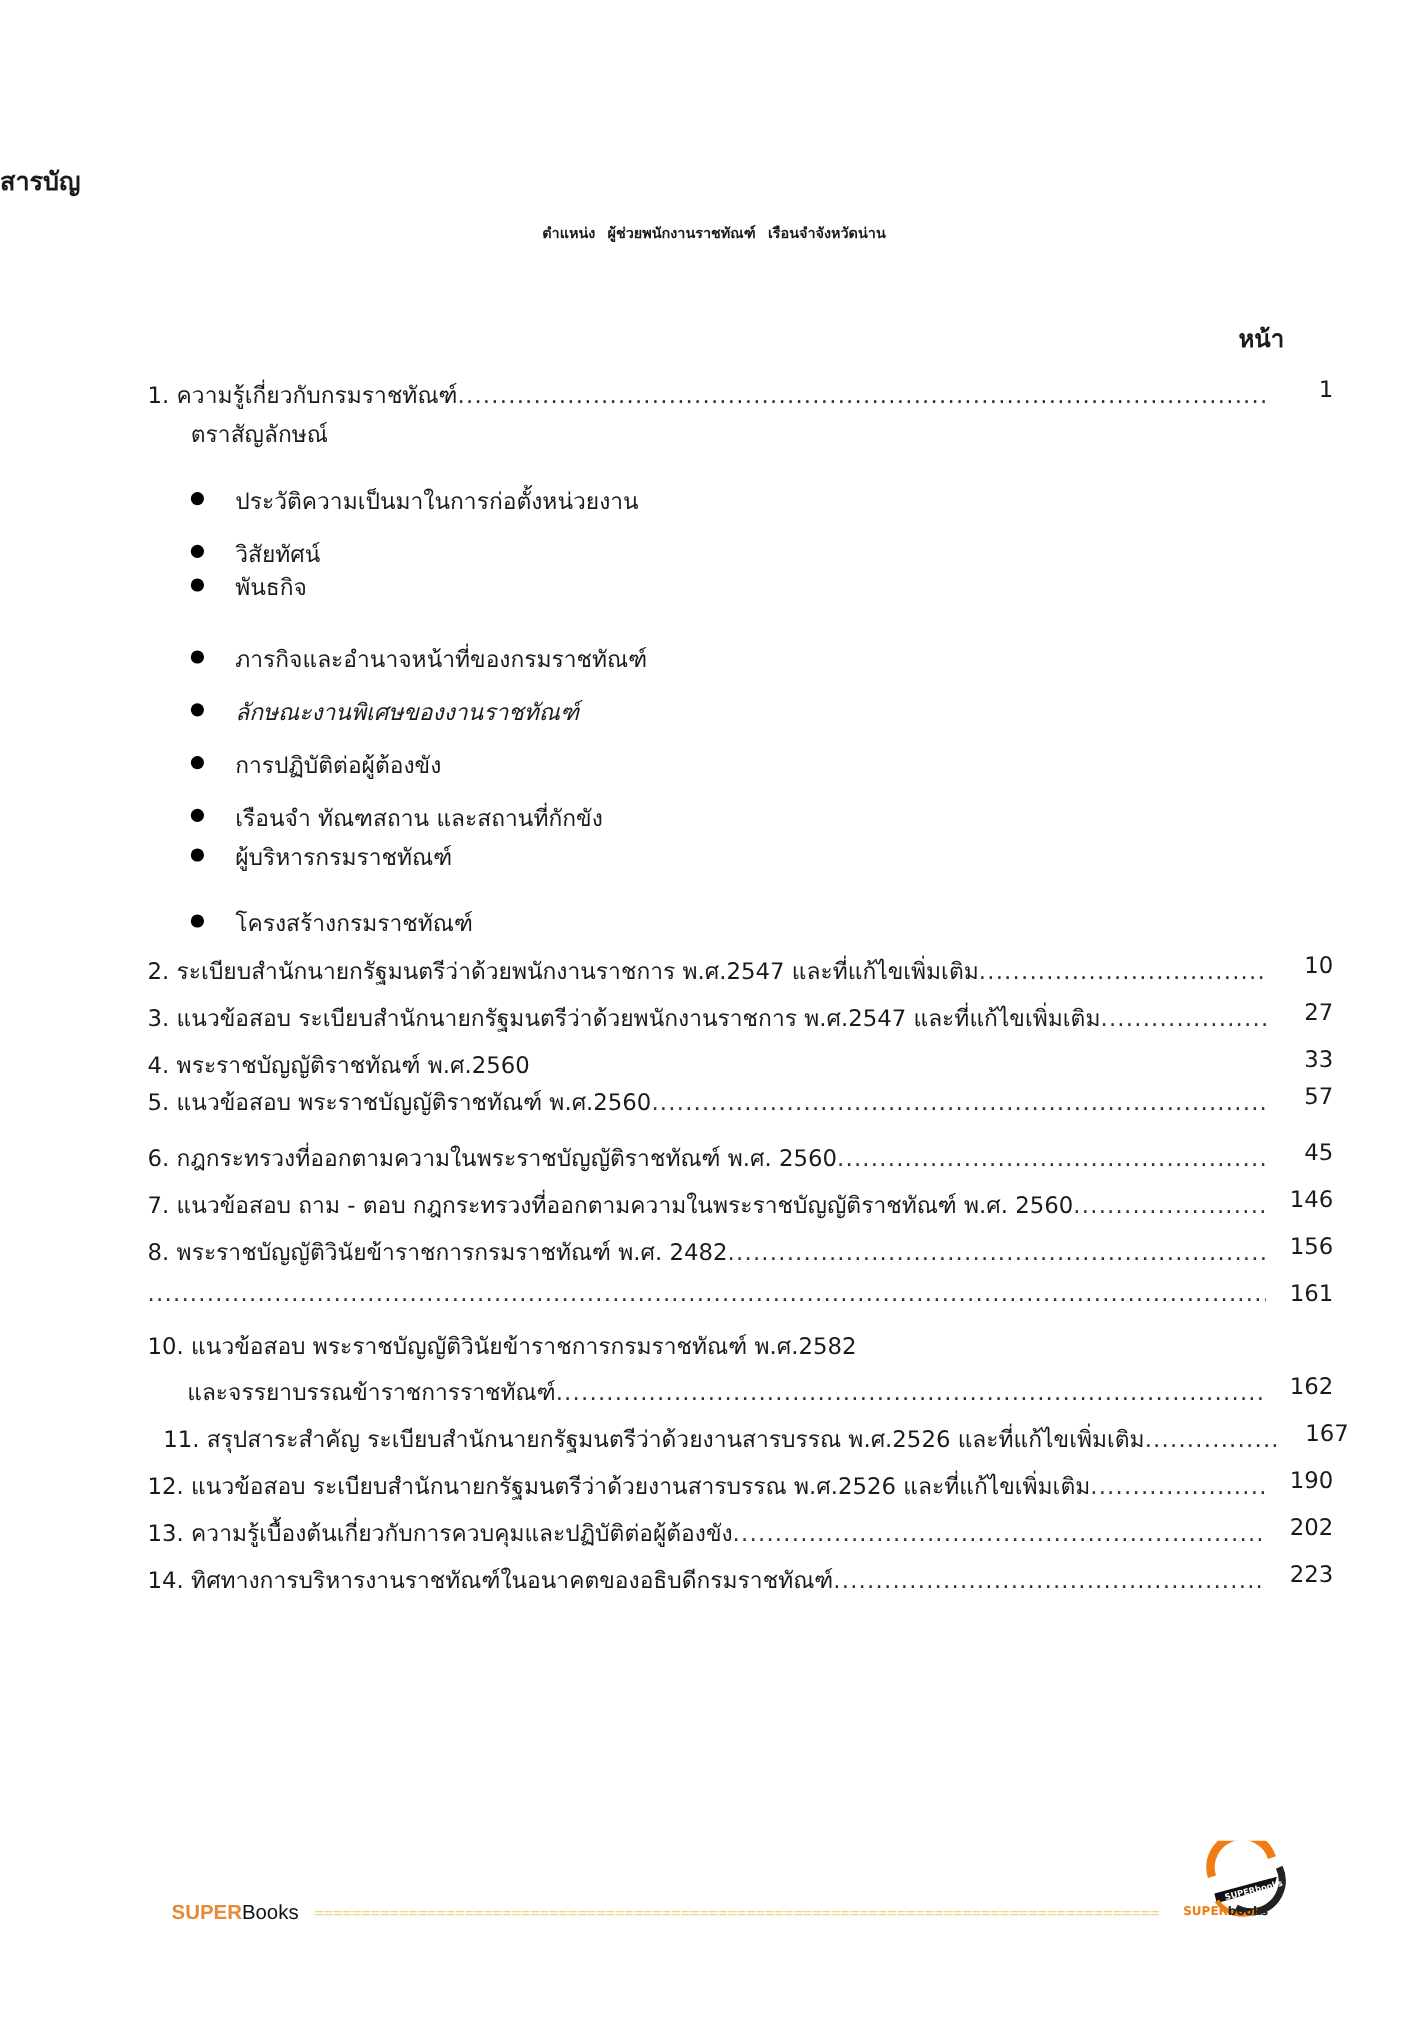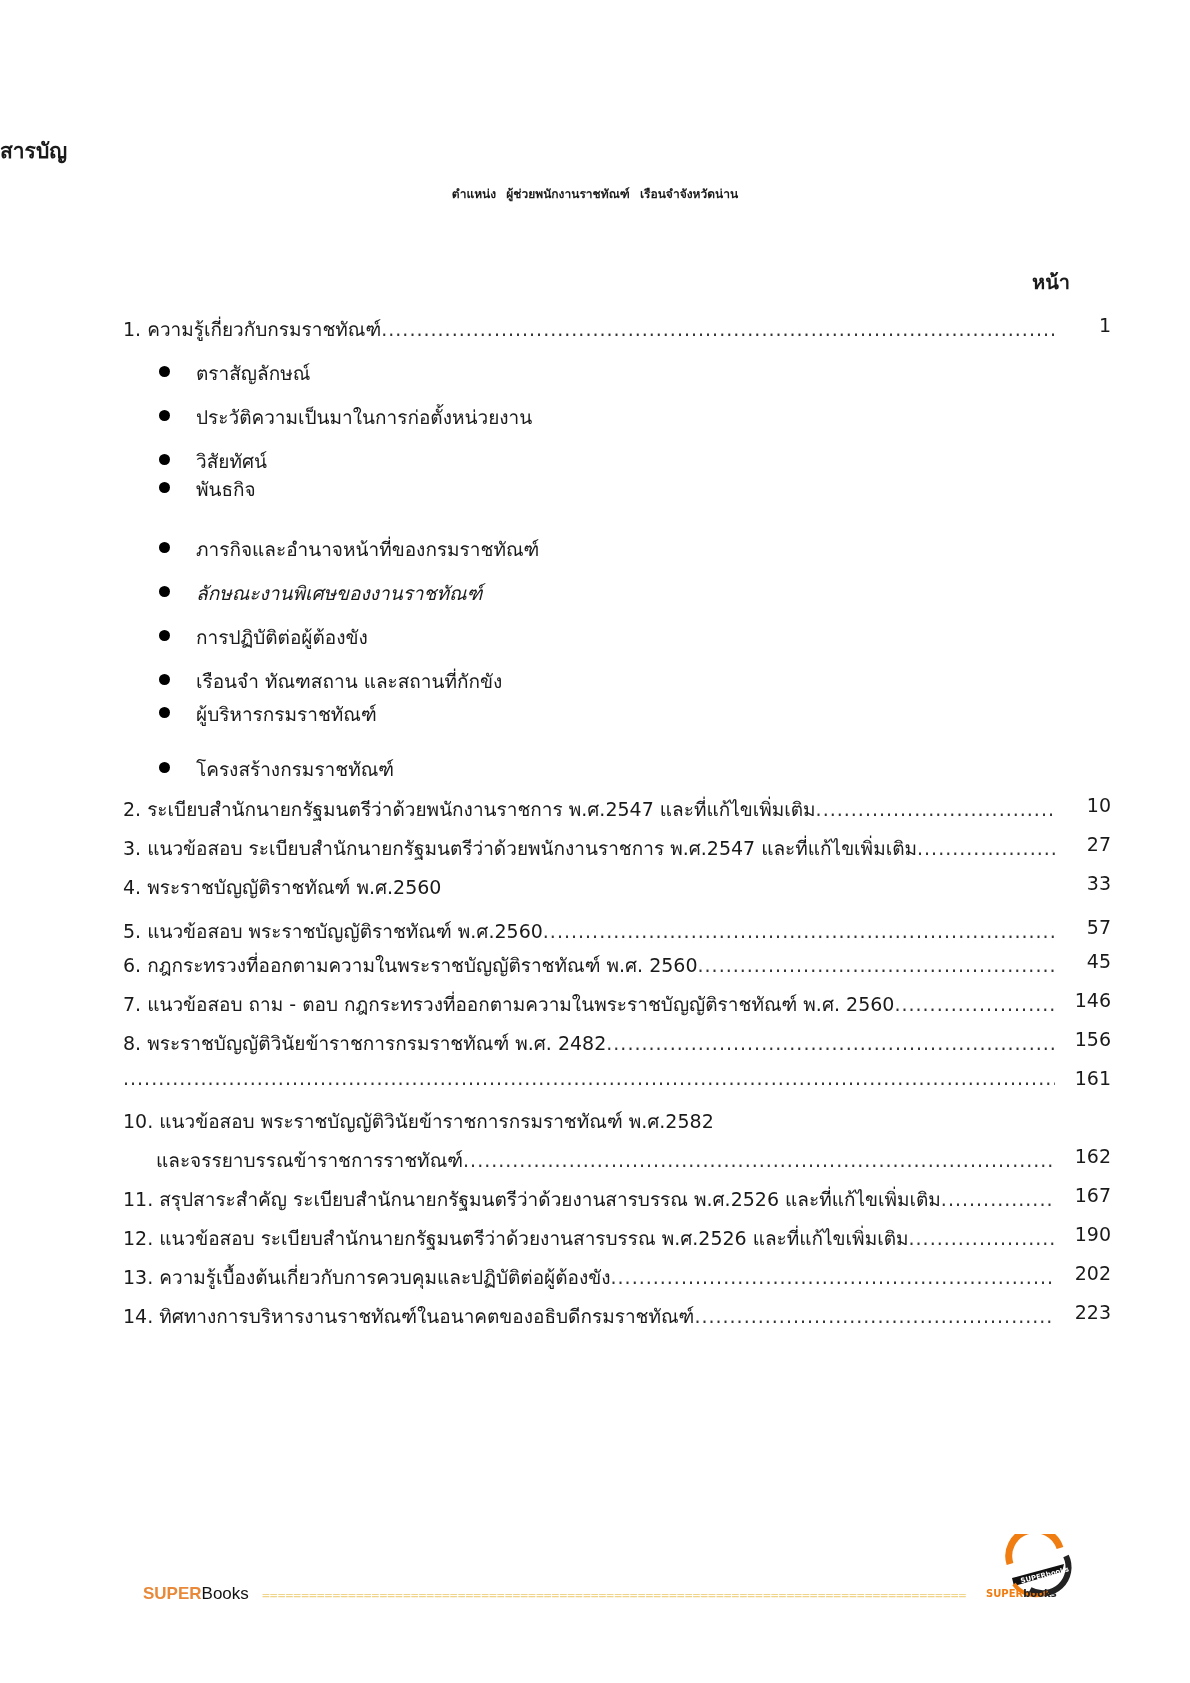--- a/index.html
+++ b/index.html
@@ -69,21 +69,21 @@
 <div class="subtitle">ตำแหน่ง  ผู้ช่วยพนักงานราชทัณฑ์  เรือนจำจังหวัดน่าน</div>
 <div class="page-head">หน้า</div>
 
 <div class="toc">
   <div class="row" style="top:0px;">
     <span class="label">1. ความรู้เกี่ยวกับกรมราชทัณฑ์</span>
     <span class="dots"></span>
     <span class="num">1</span>
   </div>
 
-  <div class="sub" style="top:44px;">
+  <div class="sub" style="top:32px;flex-direction:column;">
       <span class="bullet"></span>
       <span>ตราสัญลักษณ์</span>
     </div>
   <div class="sub" style="top:88px;">
       <span class="bullet"></span>
       <span>ประวัติความเป็นมาในการก่อตั้งหน่วยงาน</span>
     </div>
   <div class="sub" style="top:132px;">
       <span class="bullet"></span>
       <span>วิสัยทัศน์</span>
@@ -125,21 +125,21 @@
   <div class="row" style="top:519px;">
     <span class="label">3. แนวข้อสอบ ระเบียบสำนักนายกรัฐมนตรีว่าด้วยพนักงานราชการ พ.ศ.2547 และที่แก้ไขเพิ่มเติม</span>
     <span class="dots"></span>
     <span class="num">27</span>
   </div>
   <div class="row" style="top:558px;flex-direction:column;">
     <span class="label">4. พระราชบัญญัติราชทัณฑ์ พ.ศ.2560</span>
     <span class="dots"></span>
     <span class="num">33</span>
   </div>
-  <div class="row" style="top:602px;">
+  <div class="row" style="top:589px;">
     <span class="label">5. แนวข้อสอบ พระราชบัญญัติราชทัณฑ์ พ.ศ.2560</span>
     <span class="dots"></span>
     <span class="num">57</span>
   </div>
   <div class="row" style="top:636px;">
     <span class="label">6. กฎกระทรวงที่ออกตามความในพระราชบัญญัติราชทัณฑ์ พ.ศ. 2560</span>
     <span class="dots"></span>
     <span class="num">45</span>
   </div>
   <div class="row" style="top:675px;">
@@ -157,21 +157,21 @@
     <span class="num">161</span>
   </div>
   <div class="row" style="top:792px;">
     <span class="label">10. แนวข้อสอบ พระราชบัญญัติวินัยข้าราชการกรมราชทัณฑ์ พ.ศ.2582</span>
   </div>
   <div class="row indent" style="top:831px;">
     <span class="label">และจรรยาบรรณข้าราชการราชทัณฑ์</span>
     <span class="dots"></span>
     <span class="num">162</span>
   </div>
-  <div class="row" style="top:870px;">
+  <div class="row" style="top:870px;margin-left:13px;">
     <span class="label">11. สรุปสาระสำคัญ ระเบียบสำนักนายกรัฐมนตรีว่าด้วยงานสารบรรณ พ.ศ.2526 และที่แก้ไขเพิ่มเติม</span>
     <span class="dots"></span>
     <span class="num">167</span>
   </div>
   <div class="row" style="top:909px;">
     <span class="label">12. แนวข้อสอบ ระเบียบสำนักนายกรัฐมนตรีว่าด้วยงานสารบรรณ พ.ศ.2526 และที่แก้ไขเพิ่มเติม</span>
     <span class="dots"></span>
     <span class="num">190</span>
   </div>
   <div class="row" style="top:948px;">

